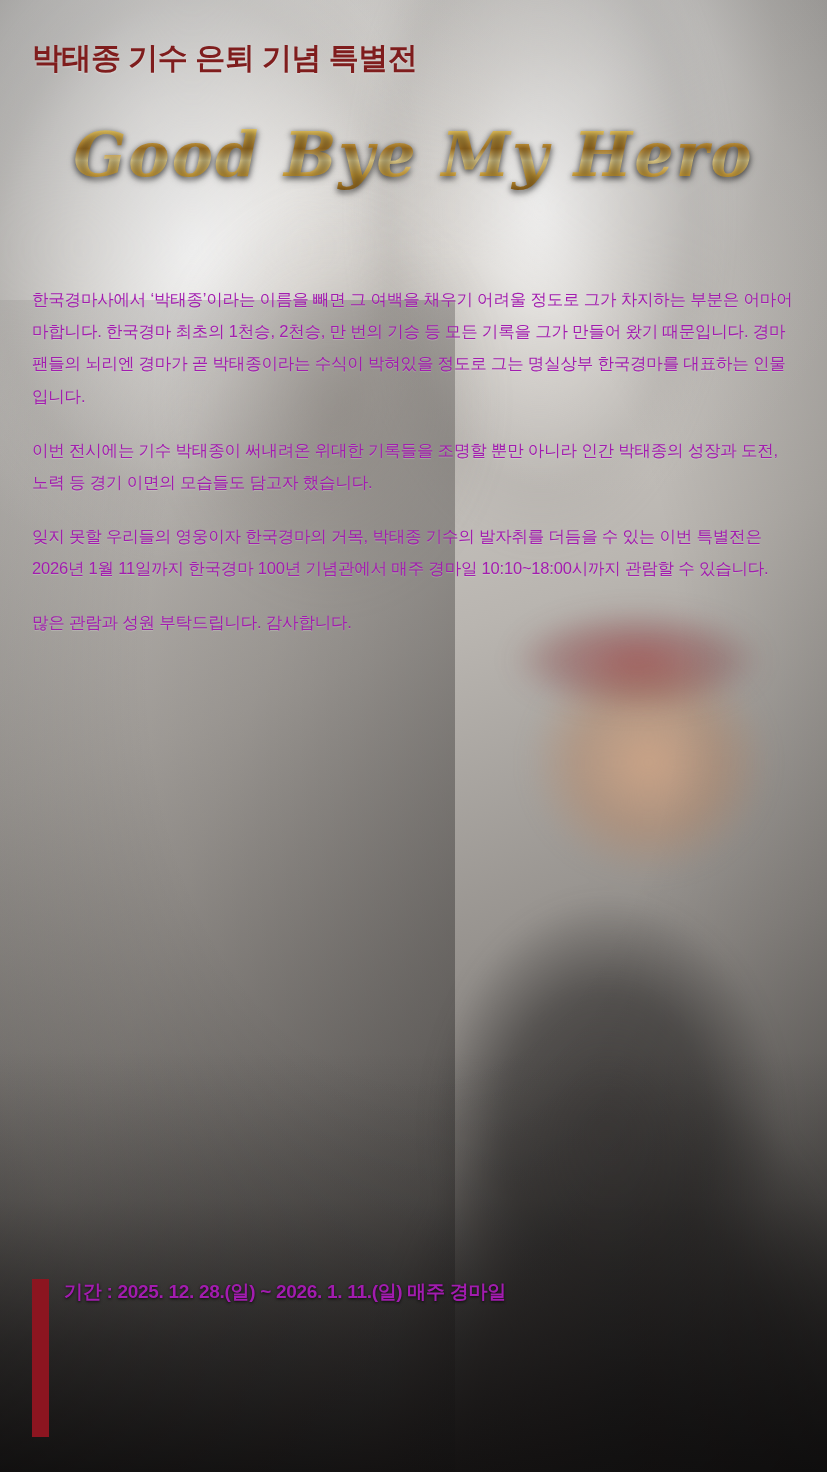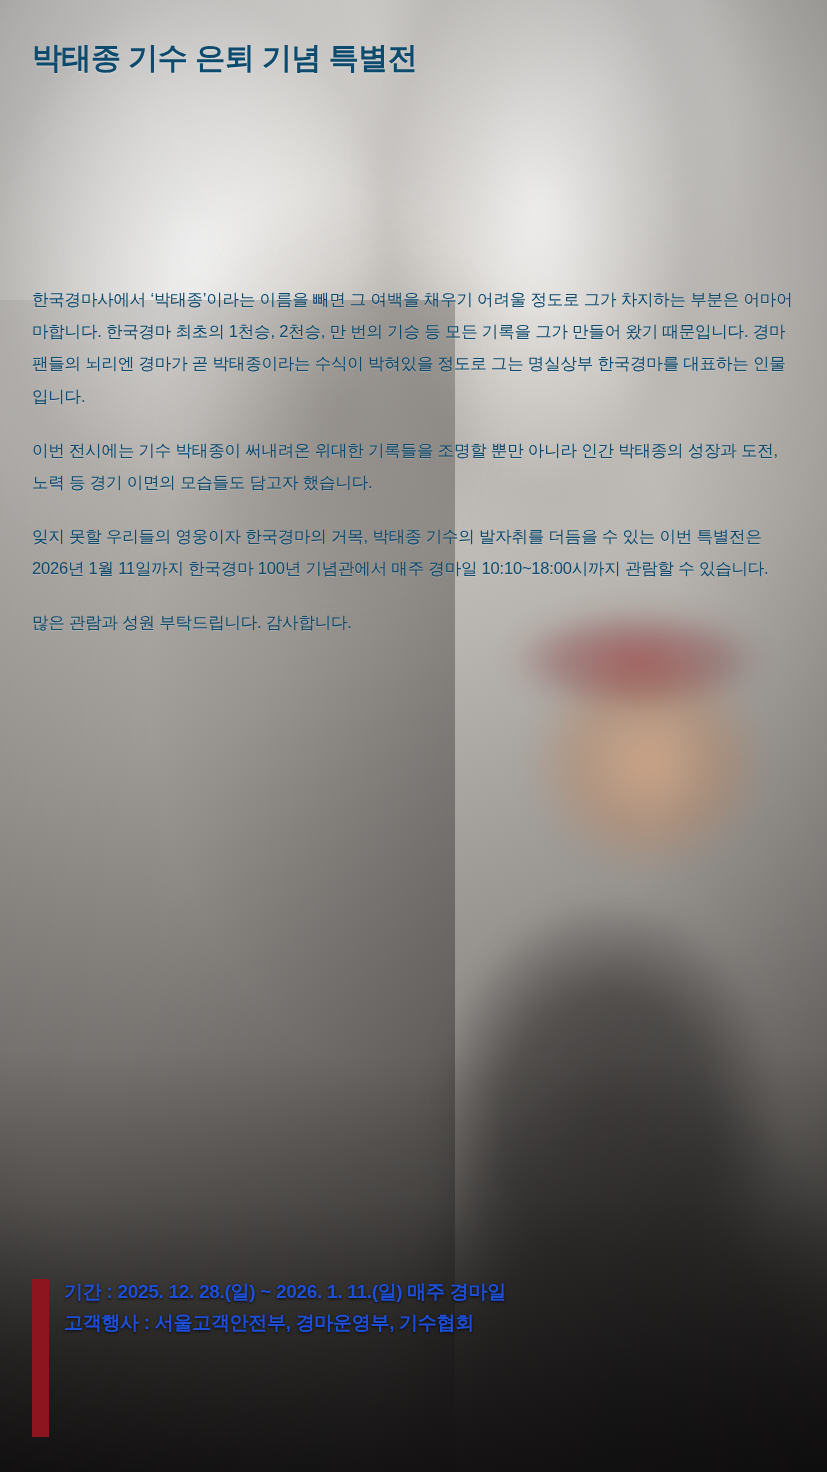--- a/index.html
+++ b/index.html
@@ -88,21 +88,21 @@
     position: absolute;
     inset: 0;
   }
 
   .headline {
     position: absolute;
     left: 32px;
     top: 38px;
     font-size: 30px;
     font-weight: bold;
-    color: #0c4a6e;
+    color: #7f1d1d;
     letter-spacing: -0.5px;
     text-shadow: 0 1px 2px rgba(255,255,255,0.35);
   }
 
   .title-wrap {
     position: absolute;
     left: 0;
     right: 0;
     top: 118px;
     text-align: center;
@@ -129,21 +129,21 @@
     filter: drop-shadow(0 2px 3px rgba(0,0,0,0.45));
   }
 
   .body-copy {
     position: absolute;
     left: 32px;
     top: 283px;
     width: 762px;
     font-size: 16.5px;
     line-height: 1.95;
-    color: #0c4a6e;
+    color: #a21caf;
     letter-spacing: -0.2px;
   }
   .body-copy p {
     margin: 0 0 22px 0;
     text-shadow: 0 1px 1px rgba(255,255,255,0.22);
   }
   .body-copy p:last-child { margin-bottom: 8px; }
 
   .info-block {
     position: absolute;
@@ -156,21 +156,21 @@
     position: absolute;
     left: 0;
     top: 2px;
     width: 17px;
     height: 158px;
     background: #8c1520;
   }
   .info-line {
     font-size: 19px;
     font-weight: bold;
-    color: #1d4ed8;
+    color: #a21caf;
     line-height: 1.63;
     letter-spacing: -0.3px;
     text-shadow: 0 1px 3px rgba(0,0,0,0.8);
     white-space: nowrap;
   }
 </style>
 </head>
 <body>
 
 <div class="poster">
@@ -182,28 +182,30 @@
   <div class="bg-left-dark"></div>
   <div class="bg-rider"></div>
   <div class="bg-rider-cap"></div>
   <div class="bg-bottom-dark"></div>
   <div class="bg-vignette"></div>
 
   <div class="content">
 
     <div class="headline">박태종 기수 은퇴 기념 특별전</div>
 
+    <div class="title-wrap">
+      <div class="title">Good Bye My Hero</div>
+    </div>
 
     <div class="body-copy">
       <p>한국경마사에서 ‘박태종’이라는 이름을 빼면 그 여백을 채우기 어려울 정도로 그가 차지하는 부분은 어마어마합니다. 한국경마 최초의 1천승, 2천승, 만 번의 기승 등 모든 기록을 그가 만들어 왔기 때문입니다. 경마팬들의 뇌리엔 경마가 곧 박태종이라는 수식이 박혀있을 정도로 그는 명실상부 한국경마를 대표하는 인물입니다.</p>
       <p>이번 전시에는 기수 박태종이 써내려온 위대한 기록들을 조명할 뿐만 아니라 인간 박태종의 성장과 도전, 노력 등 경기 이면의 모습들도 담고자 했습니다.</p>
       <p>잊지 못할 우리들의 영웅이자 한국경마의 거목, 박태종 기수의 발자취를 더듬을 수 있는 이번 특별전은 2026년 1월 11일까지 한국경마 100년 기념관에서 매주 경마일 10:10~18:00시까지 관람할 수 있습니다.</p>
       <p>많은 관람과 성원 부탁드립니다. 감사합니다.</p>
     </div>
 
     <div class="info-block">
       <div class="info-bar"></div>
       <div class="info-line">기간 : 2025. 12. 28.(일) ~ 2026. 1. 11.(일) 매주 경마일</div>
-      <div class="info-line">고객행사 : 서울고객안전부, 경마운영부, 기수협회</div>
     </div>
 
   </div>
 </div>
 
 </body></html>

